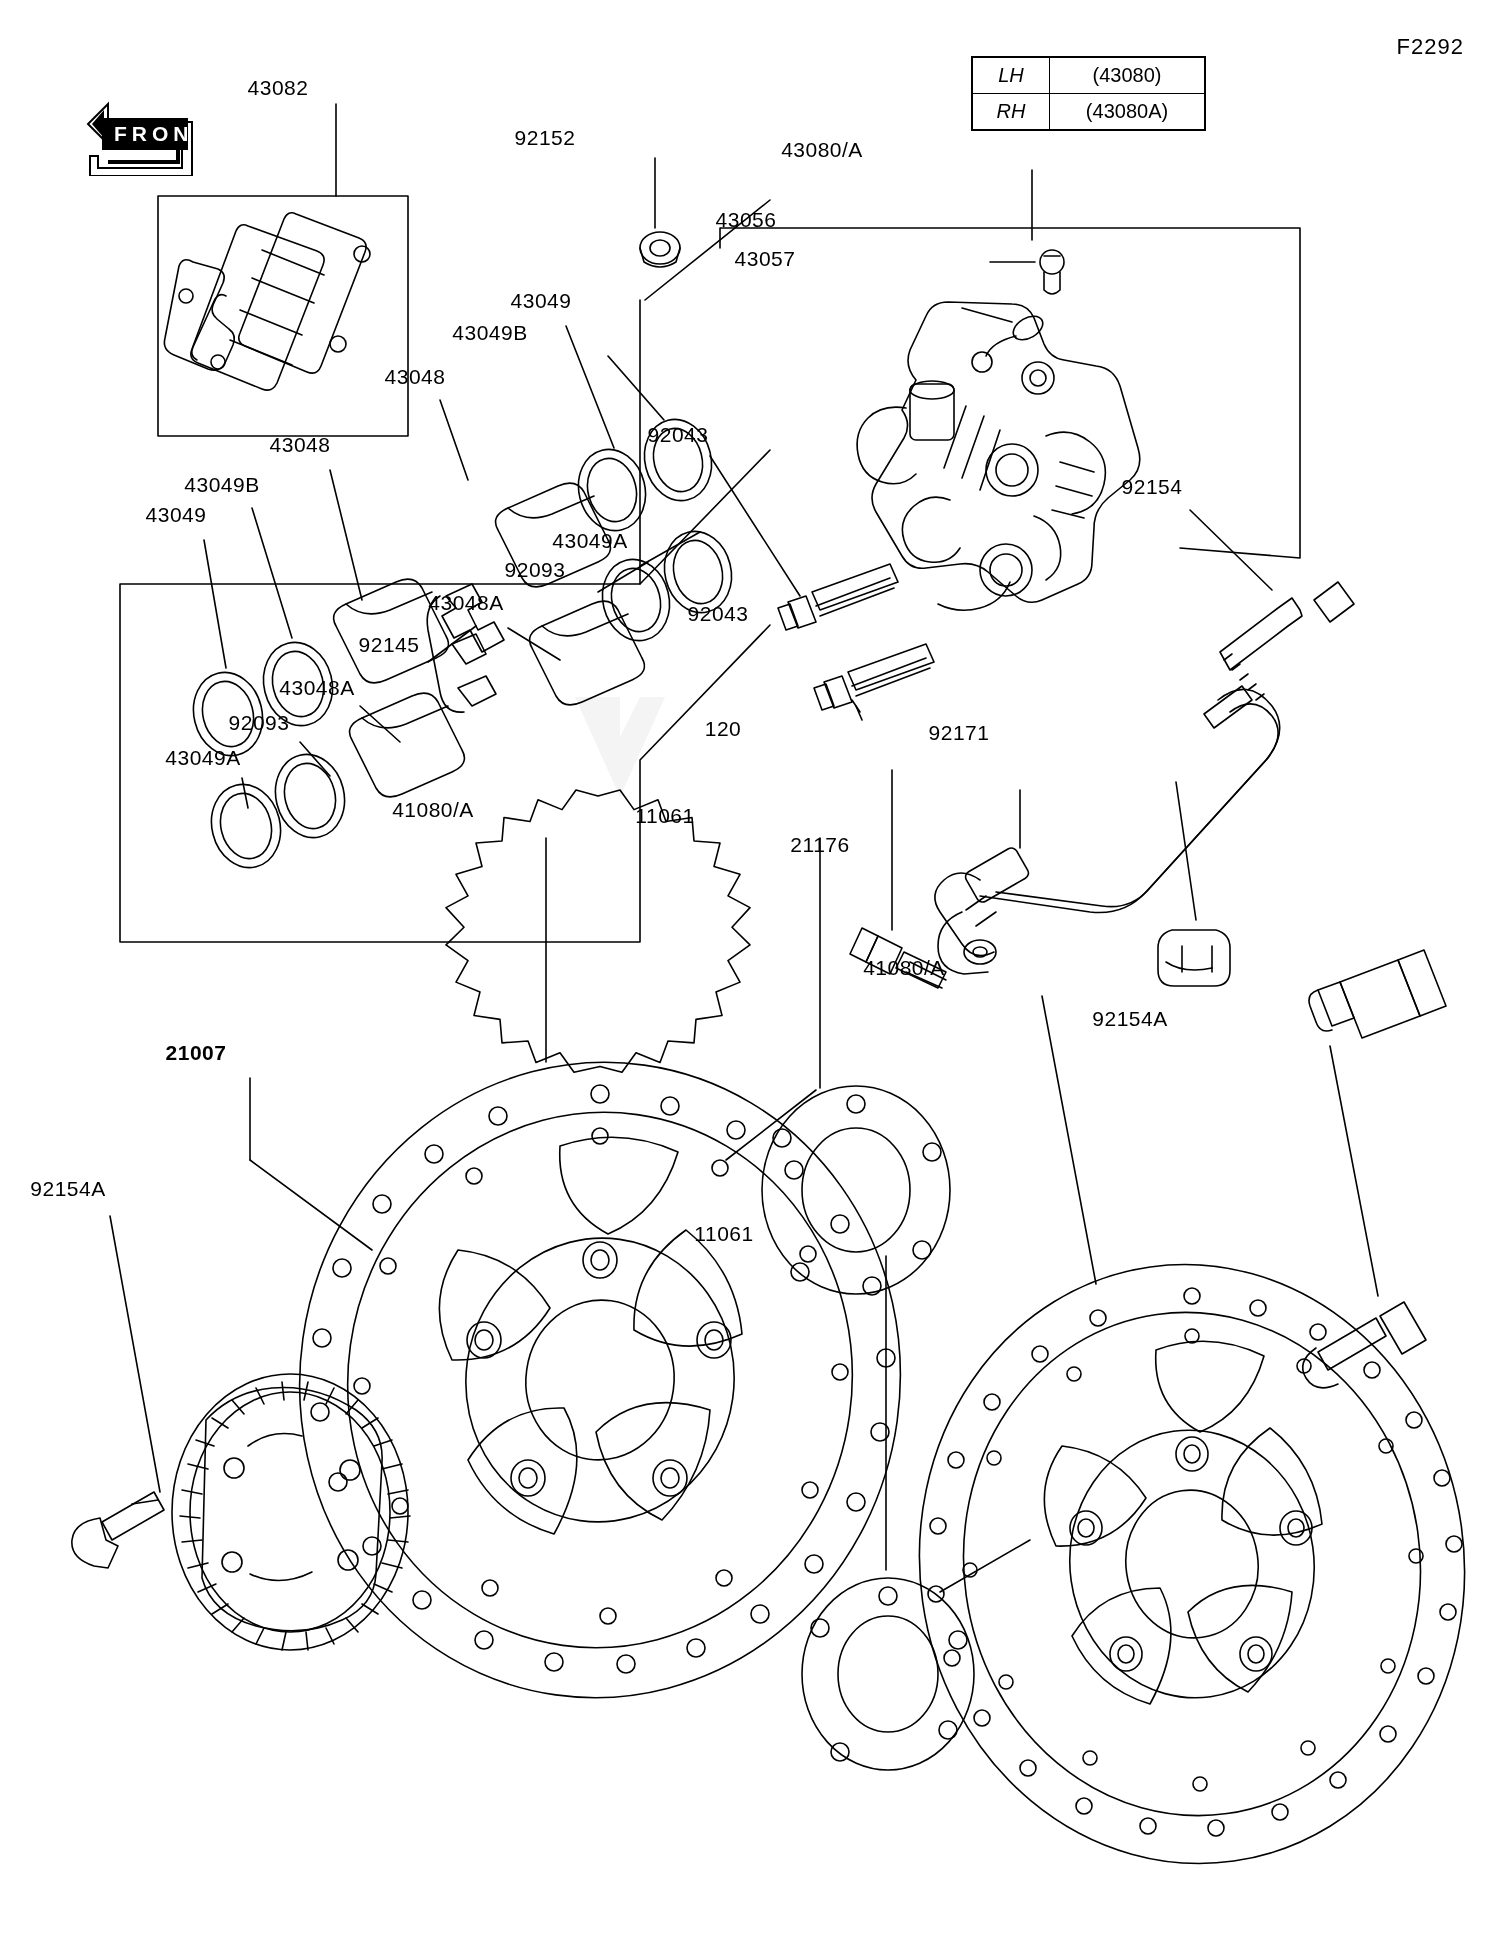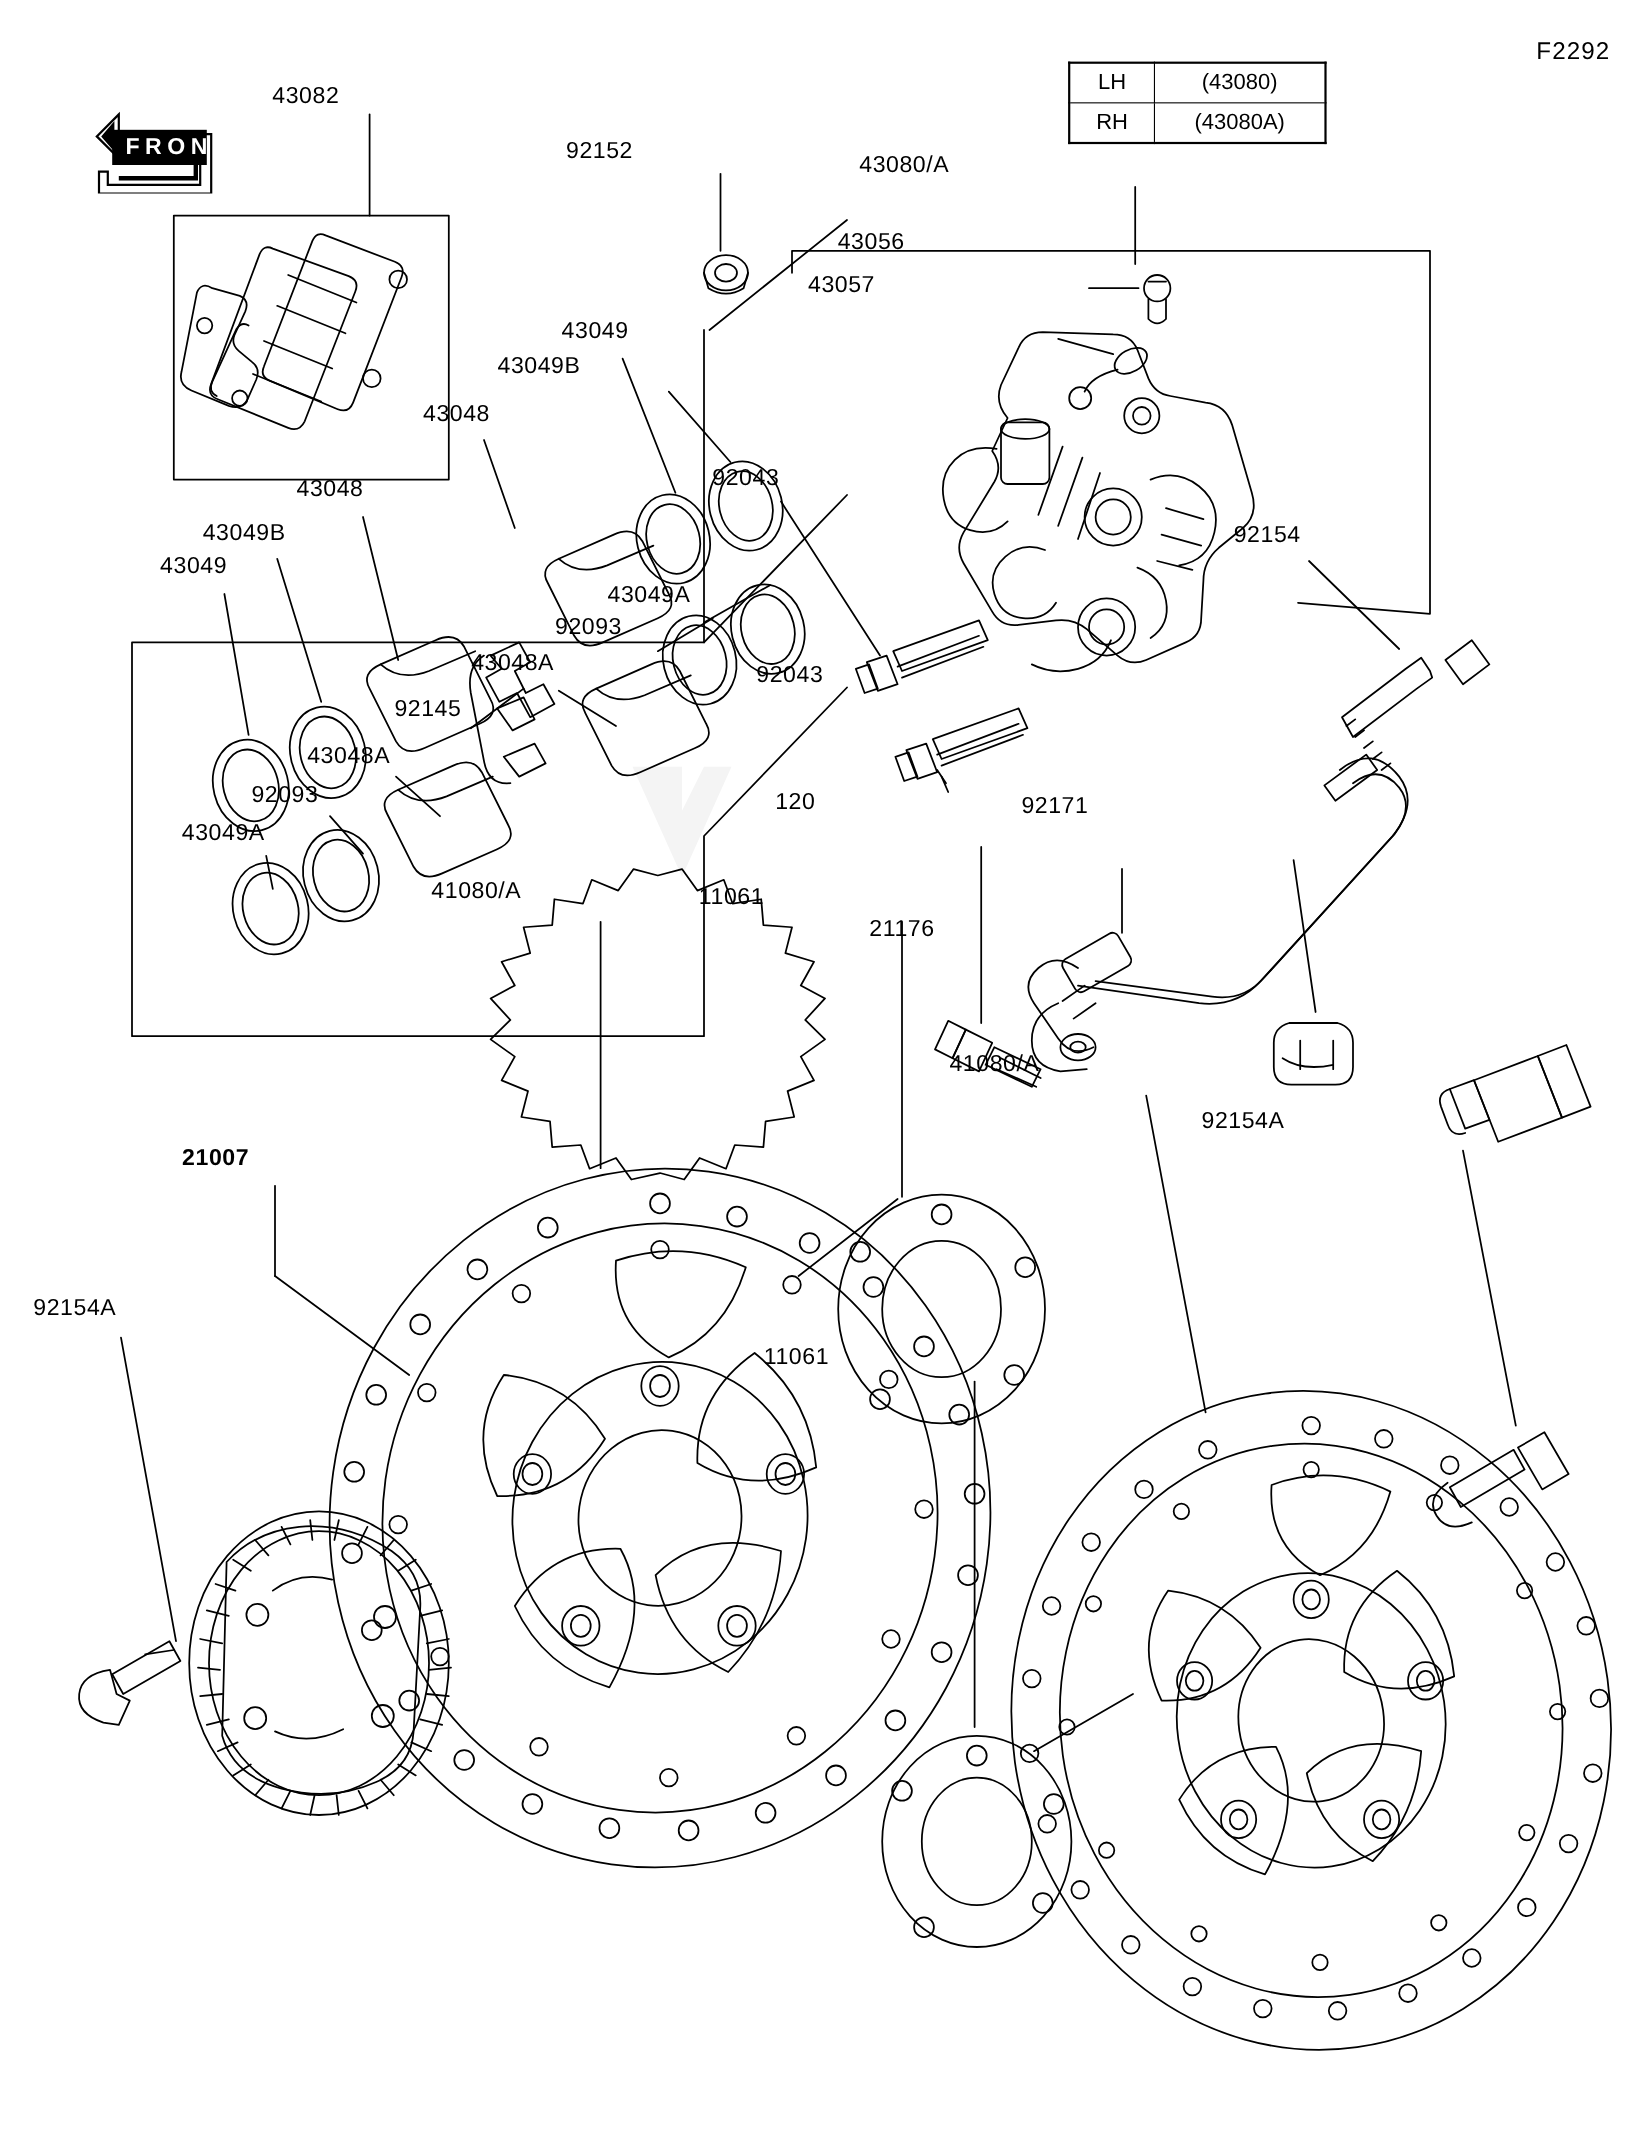--- a/index.html
+++ b/index.html
@@ -50,21 +50,21 @@
     border-collapse: collapse;
     font-size: 20px;
   }
   .legend td {
     border: 1px solid #000;
     padding: 6px 12px;
     text-align: center;
     white-space: nowrap;
   }
   .legend td.code { min-width: 130px; }
-  .legend td.side { min-width: 52px; }
+  .legend td.side { min-width: 52px; font-style: italic; }
   .front-arrow {
     position: absolute;
     left: 84px;
     top: 100px;
     width: 122px;
     height: 76px;
   }
   .front-arrow .txt {
     position: absolute;
     left: 30px;
@@ -467,21 +467,21 @@
       <circle cx="840" cy="1752" r="9"></circle>
       <circle cx="820" cy="1628" r="9"></circle>
       <path d="M940 1592 l90 -52"></path>
       <line x1="886" y1="1256" x2="886" y2="1570"></line>
     </g>
   </svg>
 
   <div class="lbl center" style="left:278px; top:76px;">43082</div>
   <div class="lbl center" style="left:545px; top:126px;">92152</div>
   <div class="lbl center" style="left:822px; top:138px;">43080/A</div>
-  <div class="lbl center" style="left:792px; top:208px;">43056</div>
+  <div class="lbl center" style="left:746px; top:208px;">43056</div>
   <div class="lbl center" style="left:765px; top:247px;">43057</div>
   <div class="lbl center" style="left:541px; top:289px;">43049</div>
   <div class="lbl center" style="left:490px; top:321px;">43049B</div>
   <div class="lbl center" style="left:415px; top:365px;">43048</div>
   <div class="lbl center" style="left:300px; top:433px;">43048</div>
   <div class="lbl center" style="left:678px; top:423px;">92043</div>
   <div class="lbl center" style="left:222px; top:473px;">43049B</div>
   <div class="lbl center" style="left:1152px; top:475px;">92154</div>
   <div class="lbl center" style="left:176px; top:503px;">43049</div>
   <div class="lbl center" style="left:590px; top:529px;">43049A</div>

